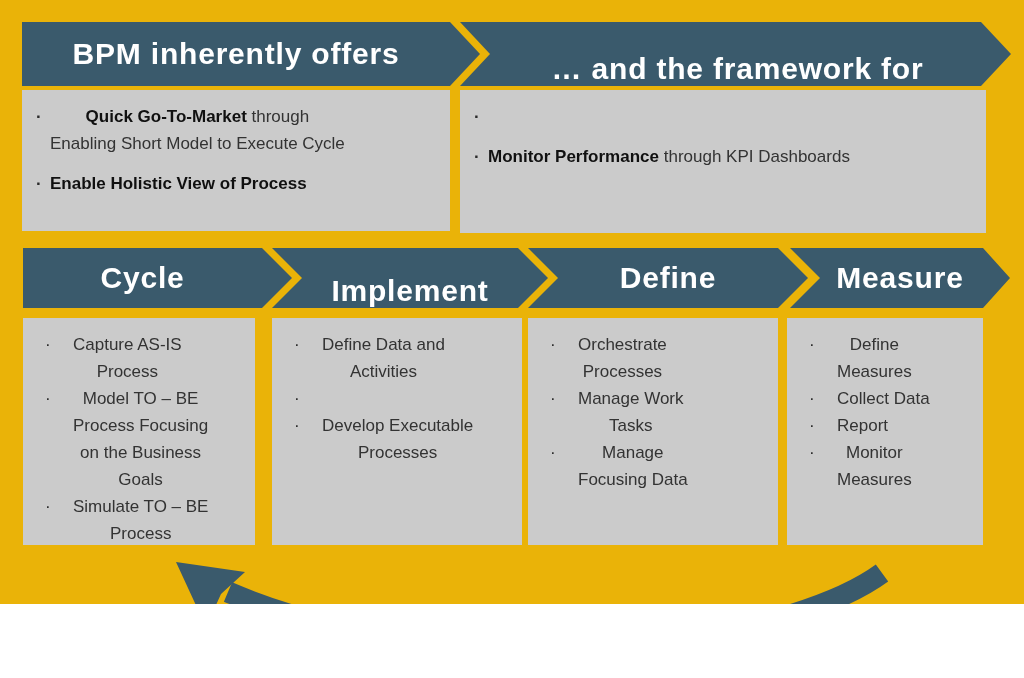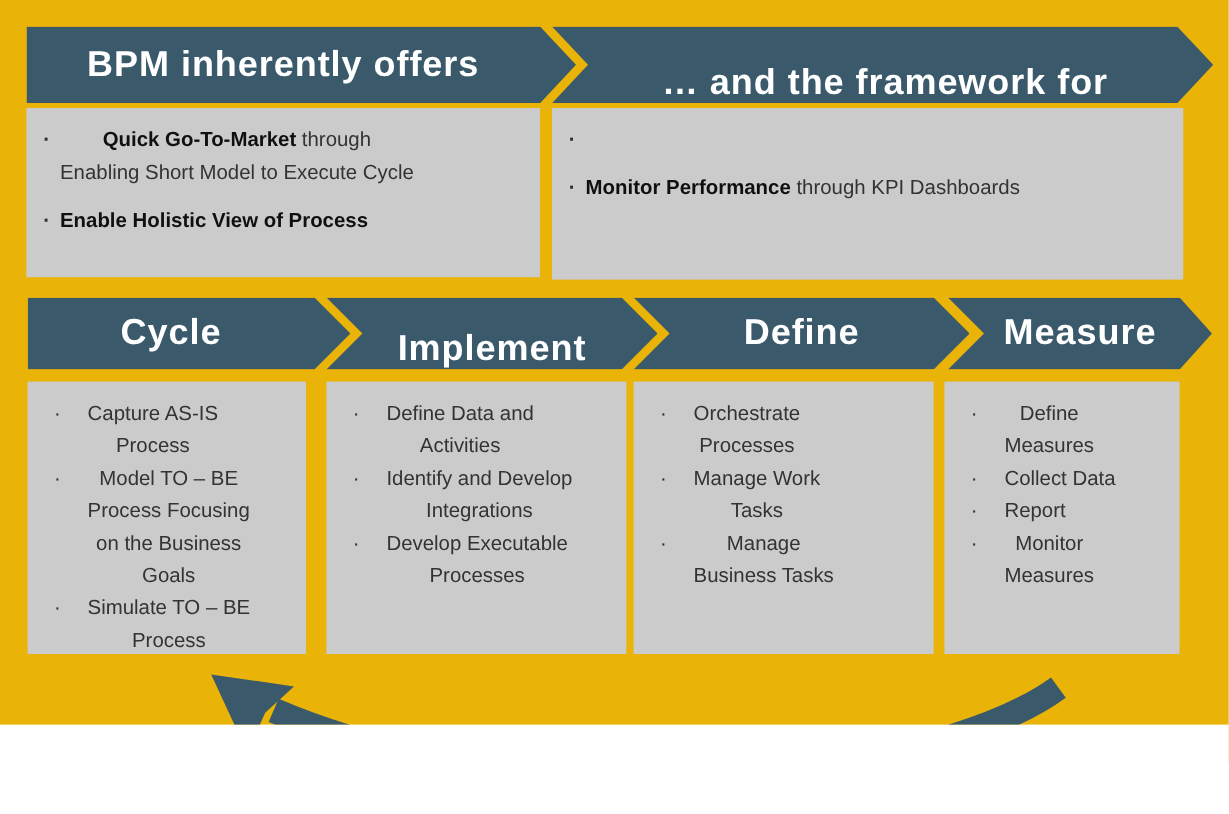--- a/index.html
+++ b/index.html
@@ -120,22 +120,20 @@
   </div>
   <div class="panel pbody pb-s1">
     <ul class="plist">
       <li>
           <span class="dot">·</span>
           <span class="txt">Define Data and
 Activities</span>
         </li>
       <li>
           <span class="dot">·</span>
-          <span class="txt">Identify and Develop
-Integrations</span>
         </li>
       <li>
           <span class="dot">·</span>
           <span class="txt">Develop Executable
 Processes</span>
         </li>
     </ul>
   </div>
   <div class="panel pbody pb-s2">
     <ul class="plist">
@@ -145,21 +143,21 @@
 Processes</span>
         </li>
       <li>
           <span class="dot">·</span>
           <span class="txt">Manage Work
 Tasks</span>
         </li>
       <li>
           <span class="dot">·</span>
           <span class="txt">Manage
-Business Tasks</span>
+Focusing Data</span>
         </li>
     </ul>
   </div>
   <div class="panel pbody pb-s3">
     <ul class="plist">
       <li>
           <span class="dot">·</span>
           <span class="txt">Define
 Measures</span>
         </li>

